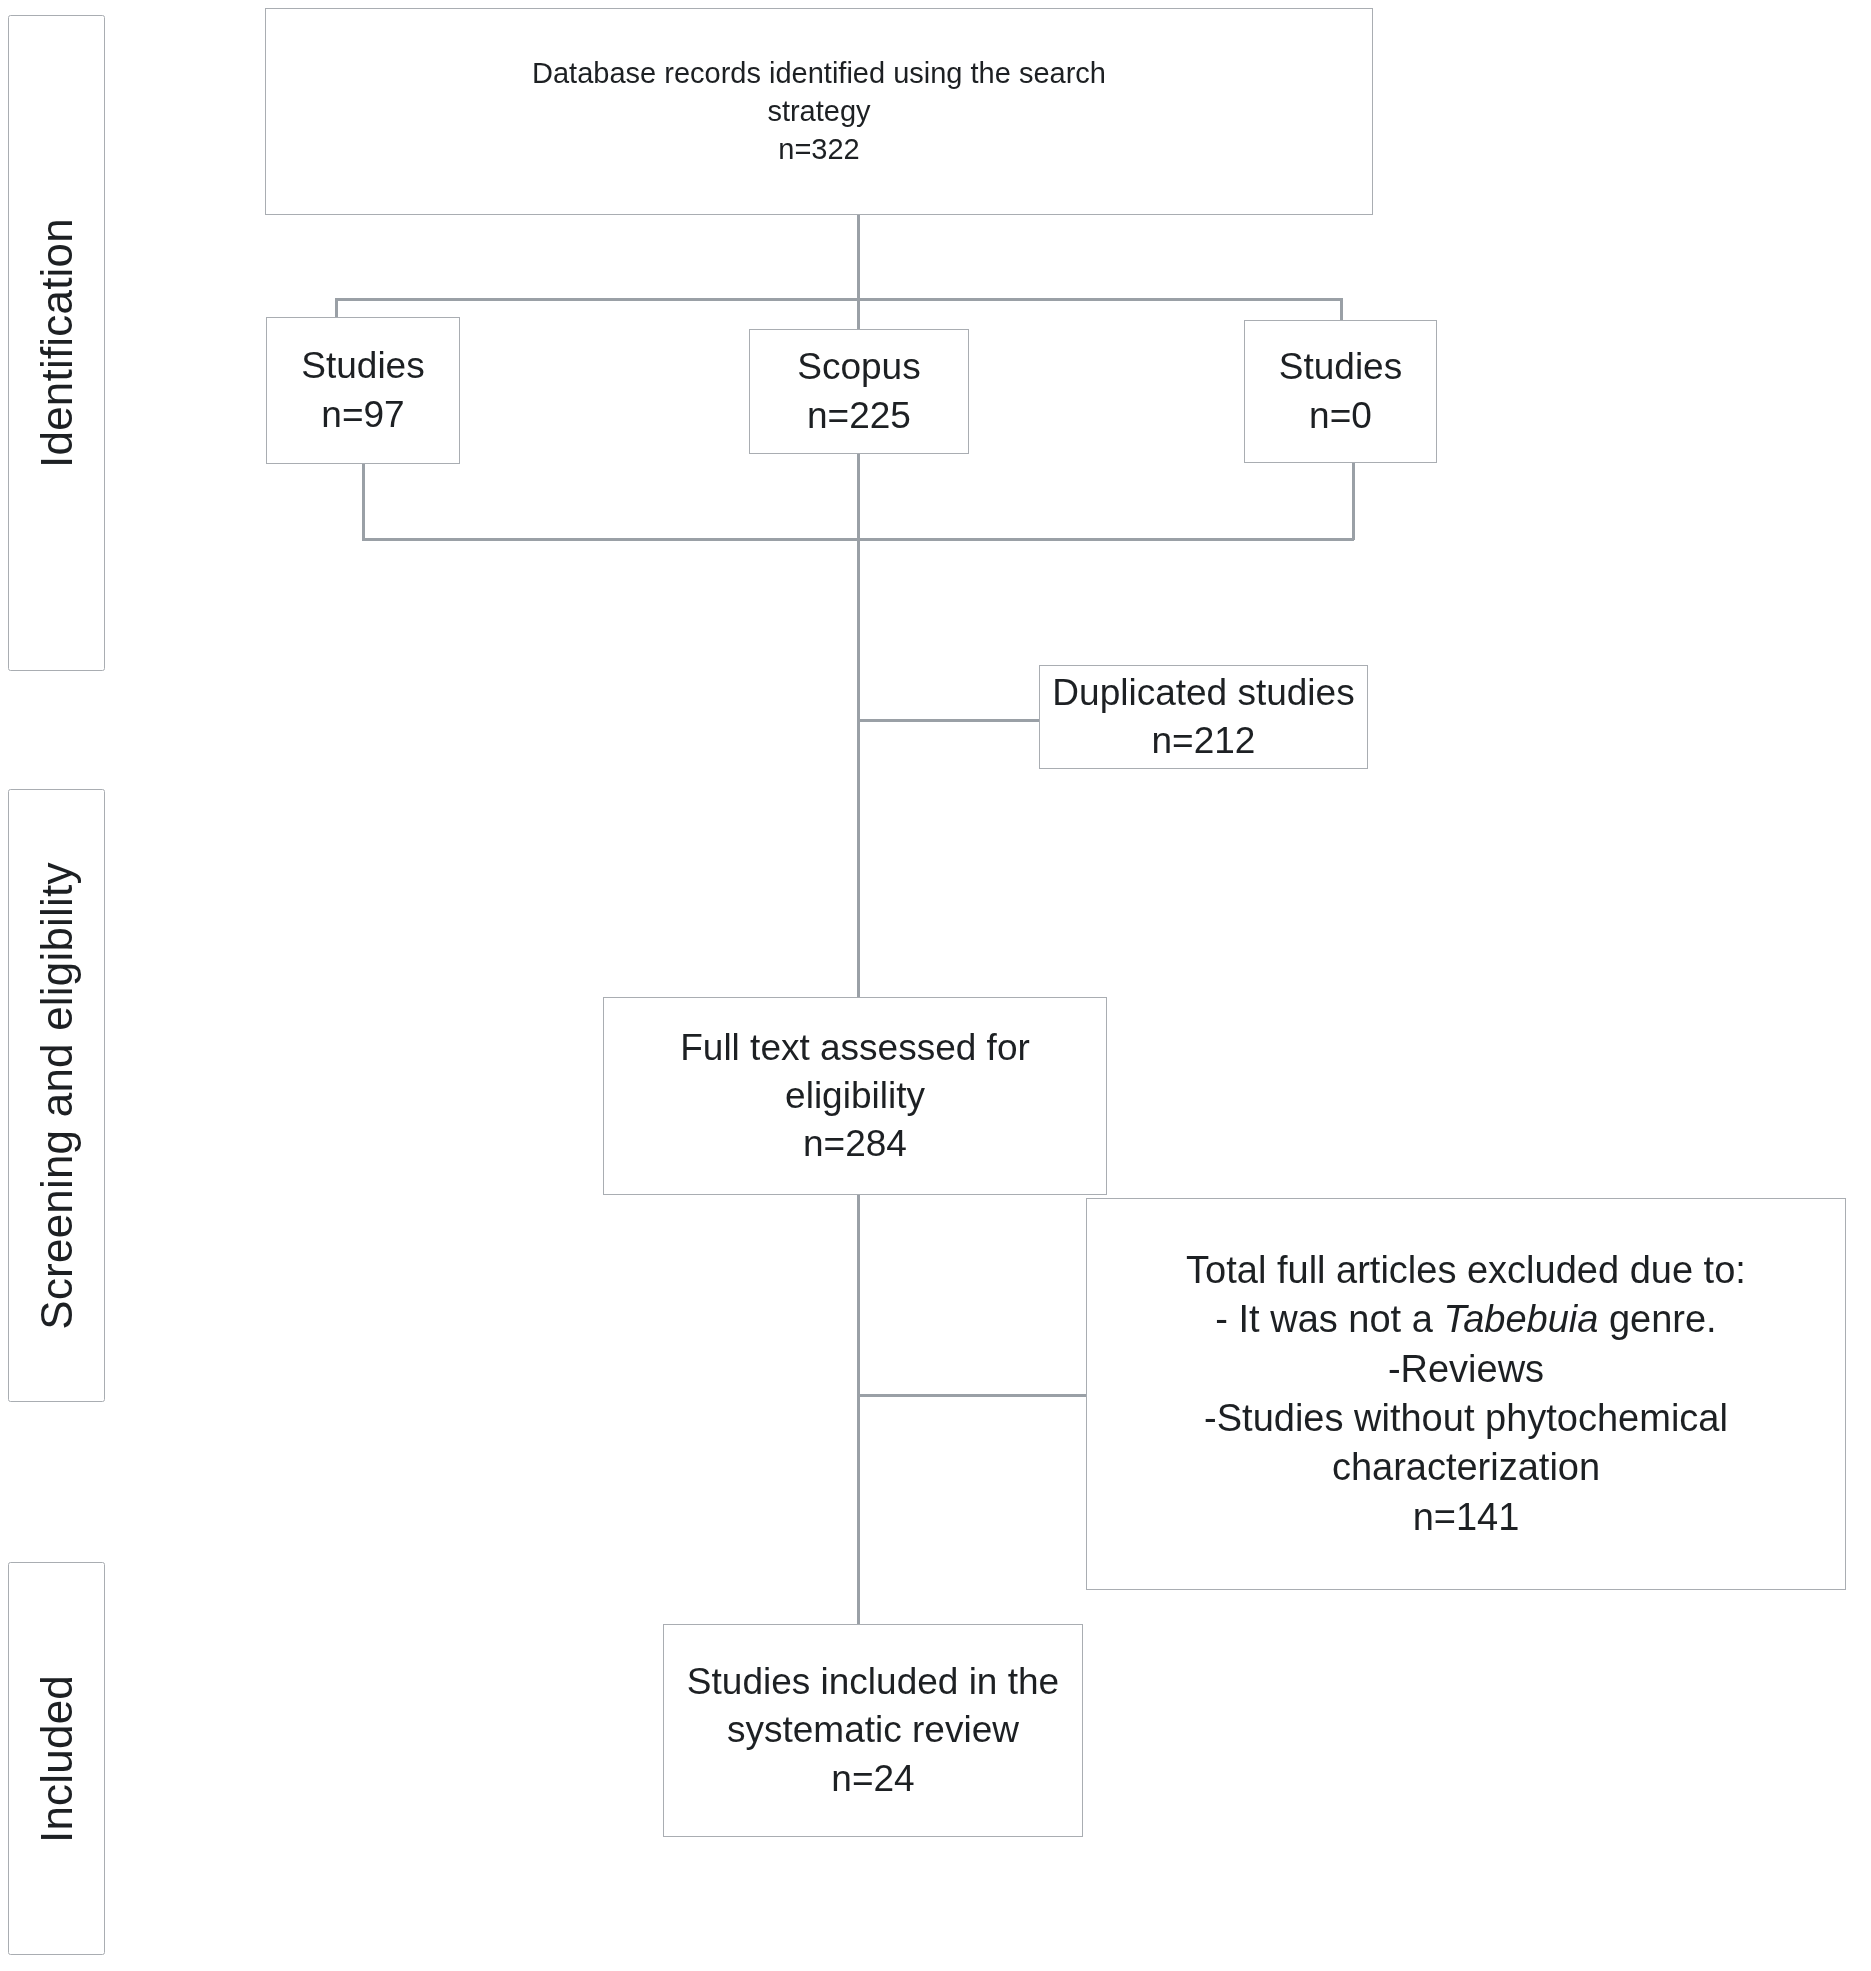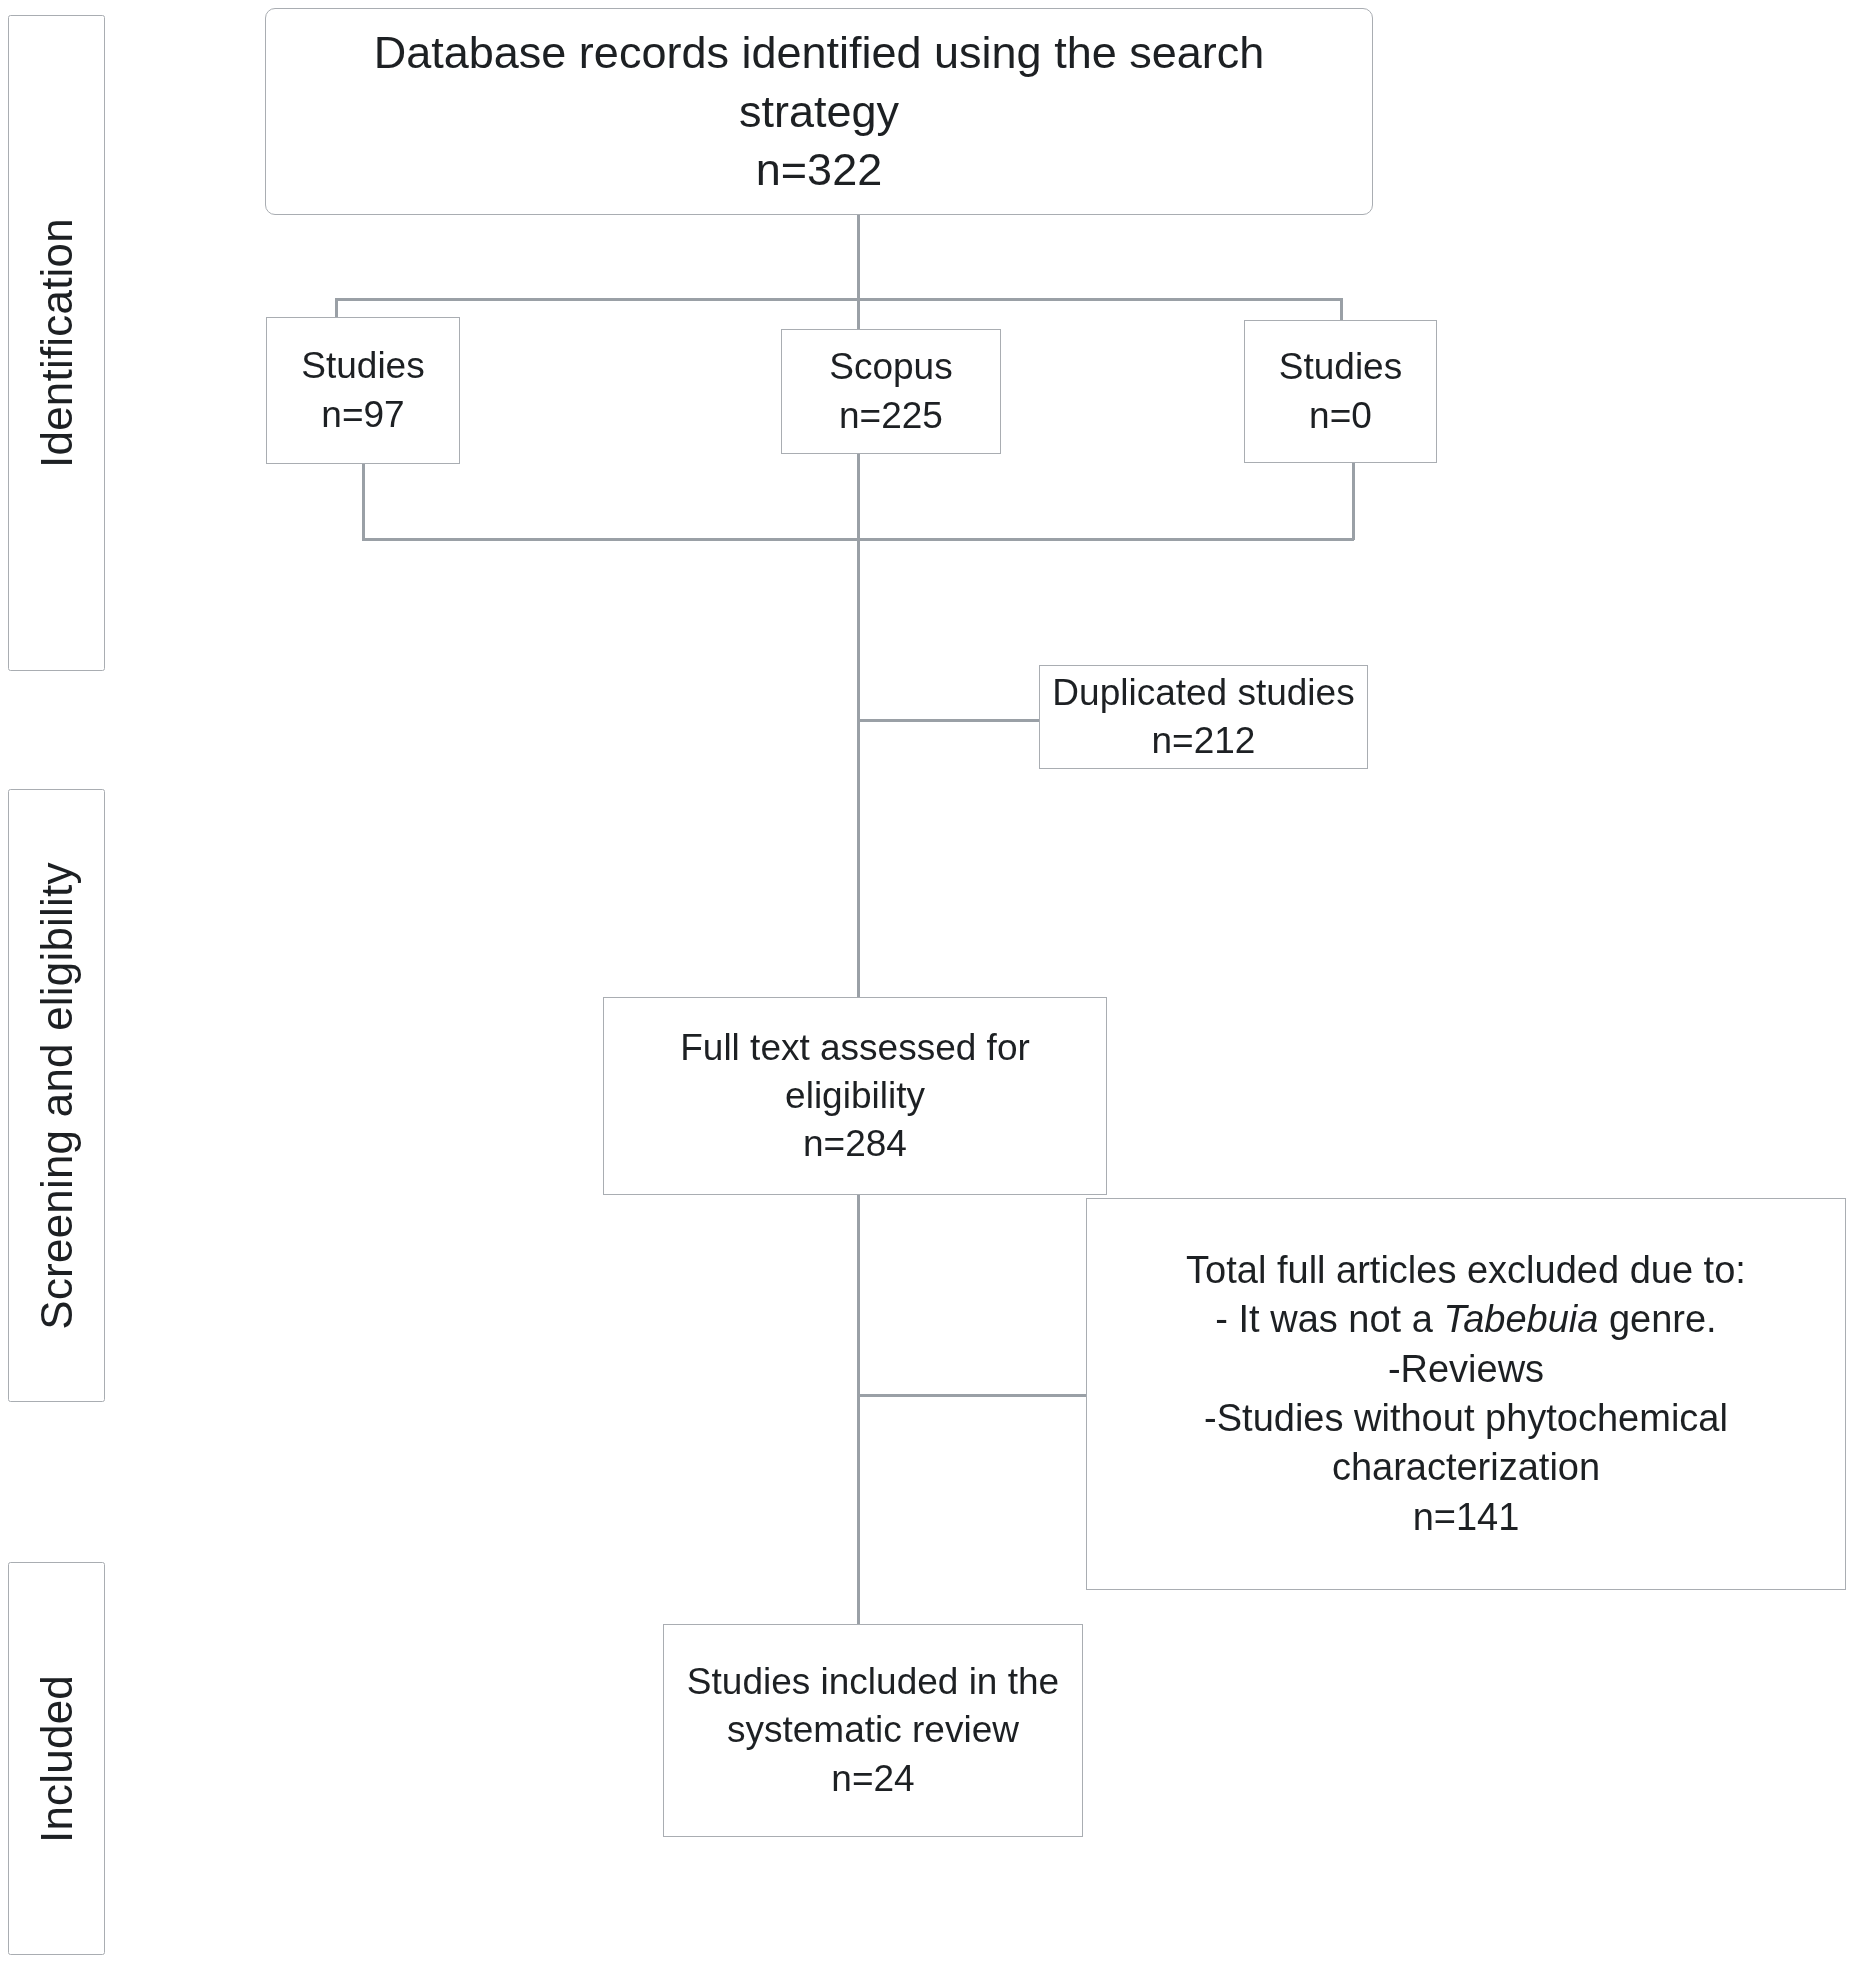--- a/index.html
+++ b/index.html
@@ -62,21 +62,21 @@
   }
   .hline{
     position:absolute;
     height:2.5px;
     background:#9aa0a6;
   }
 
   .it{font-style:italic;}
 
   
-  .f-top{font-size:45px;border-radius:10px;}
+  .f-top{font-size:29px;}
   .f-db{font-size:37px;}
   .f-dup{font-size:37px;}
   .f-full{font-size:37px;margin-top:32px;}
   .f-excl{font-size:38px;}
   .f-inc{font-size:37px;}
 </style>
 </head>
 <body>
 
 <div id="stage">
@@ -123,21 +123,21 @@
     </span>
   </div>
 
   <div class="fbox f-db" style="left:266px; top:317px; width:194px; height:147px;">
     <span class="txt">
       <span class="ln">Studies</span>
       <span class="ln">n=97</span>
     </span>
   </div>
 
-  <div class="fbox f-db" style="left:749px; top:329px; width:220px; height:125px;margin-left:32px;">
+  <div class="fbox f-db" style="left:749px; top:329px; width:220px; height:125px;">
     <span class="txt">
       <span class="ln">Scopus</span>
       <span class="ln">n=225</span>
     </span>
   </div>
 
   <div class="fbox f-db" style="left:1244px; top:320px; width:193px; height:143px;">
     <span class="txt">
       <span class="ln">Studies</span>
       <span class="ln">n=0</span>

